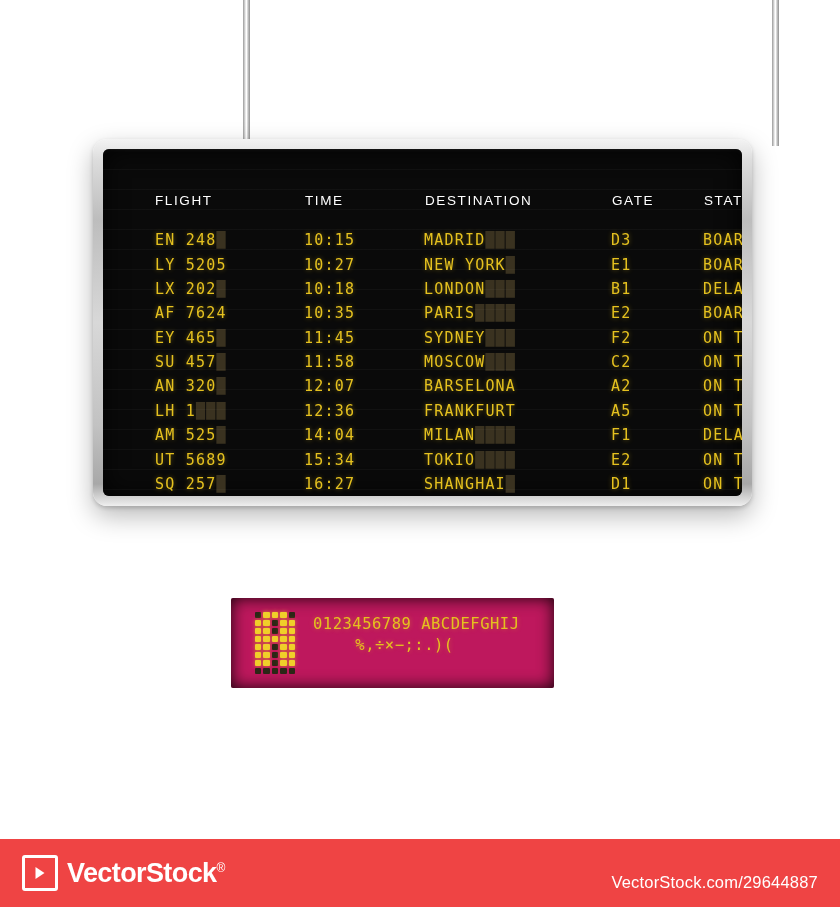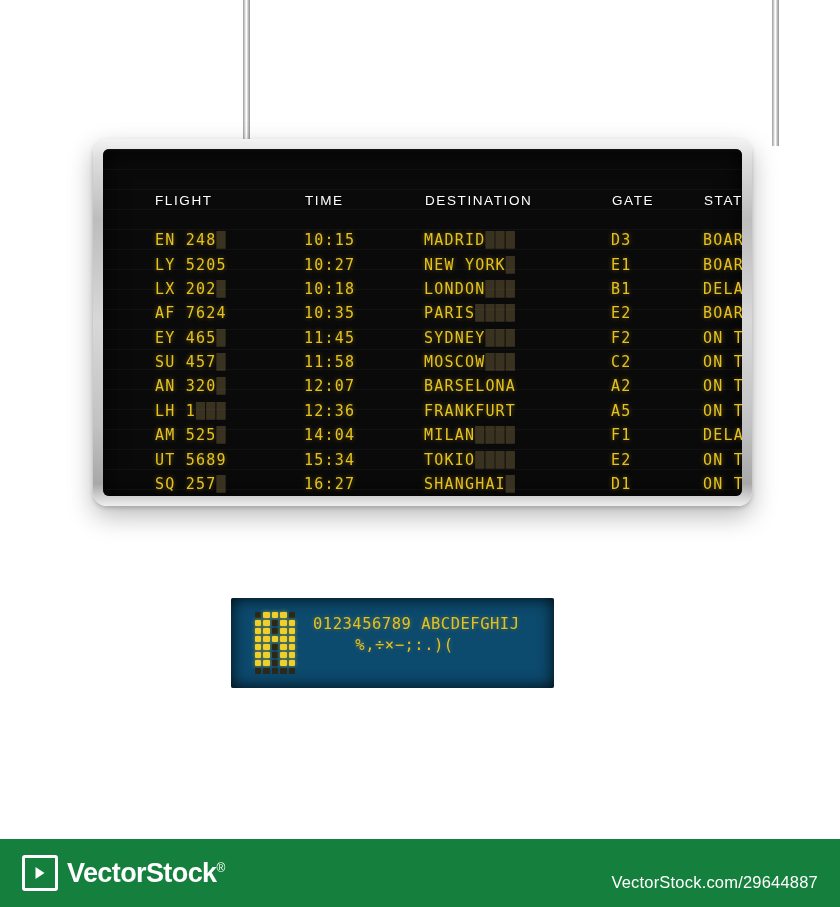--- a/index.html
+++ b/index.html
@@ -107,21 +107,21 @@
     letter-spacing: 1.2px;
   }
 
   
   .charset-panel {
     position: absolute;
     left: 231px;
     top: 598px;
     width: 323px;
     height: 90px;
-    background: #0c4a6e;
+    background: #be185d;
     border-radius: 2px;
     box-shadow: inset 0 0 16px rgba(0,0,0,0.9);
   }
   .charset-glyph {
     position: absolute;
     left: 24px;
     top: 14px;
     width: 40px;
     height: 62px;
     display: grid;
@@ -149,21 +149,21 @@
   }
   .charset-lines div.center { text-align: center; padding-right: 48px; }
 
   
   .footer-bar {
     position: absolute;
     left: 0;
     bottom: 0;
     width: 840px;
     height: 68px;
-    background: #15803d;
+    background: #ef4444;
     display: flex;
     align-items: center;
     justify-content: space-between;
     padding: 0 22px;
     box-sizing: border-box;
   }
   .wm-left { display: flex; align-items: center; }
   .wm-mark {
     width: 30px; height: 30px;
     border: 3px solid #ffffff;

